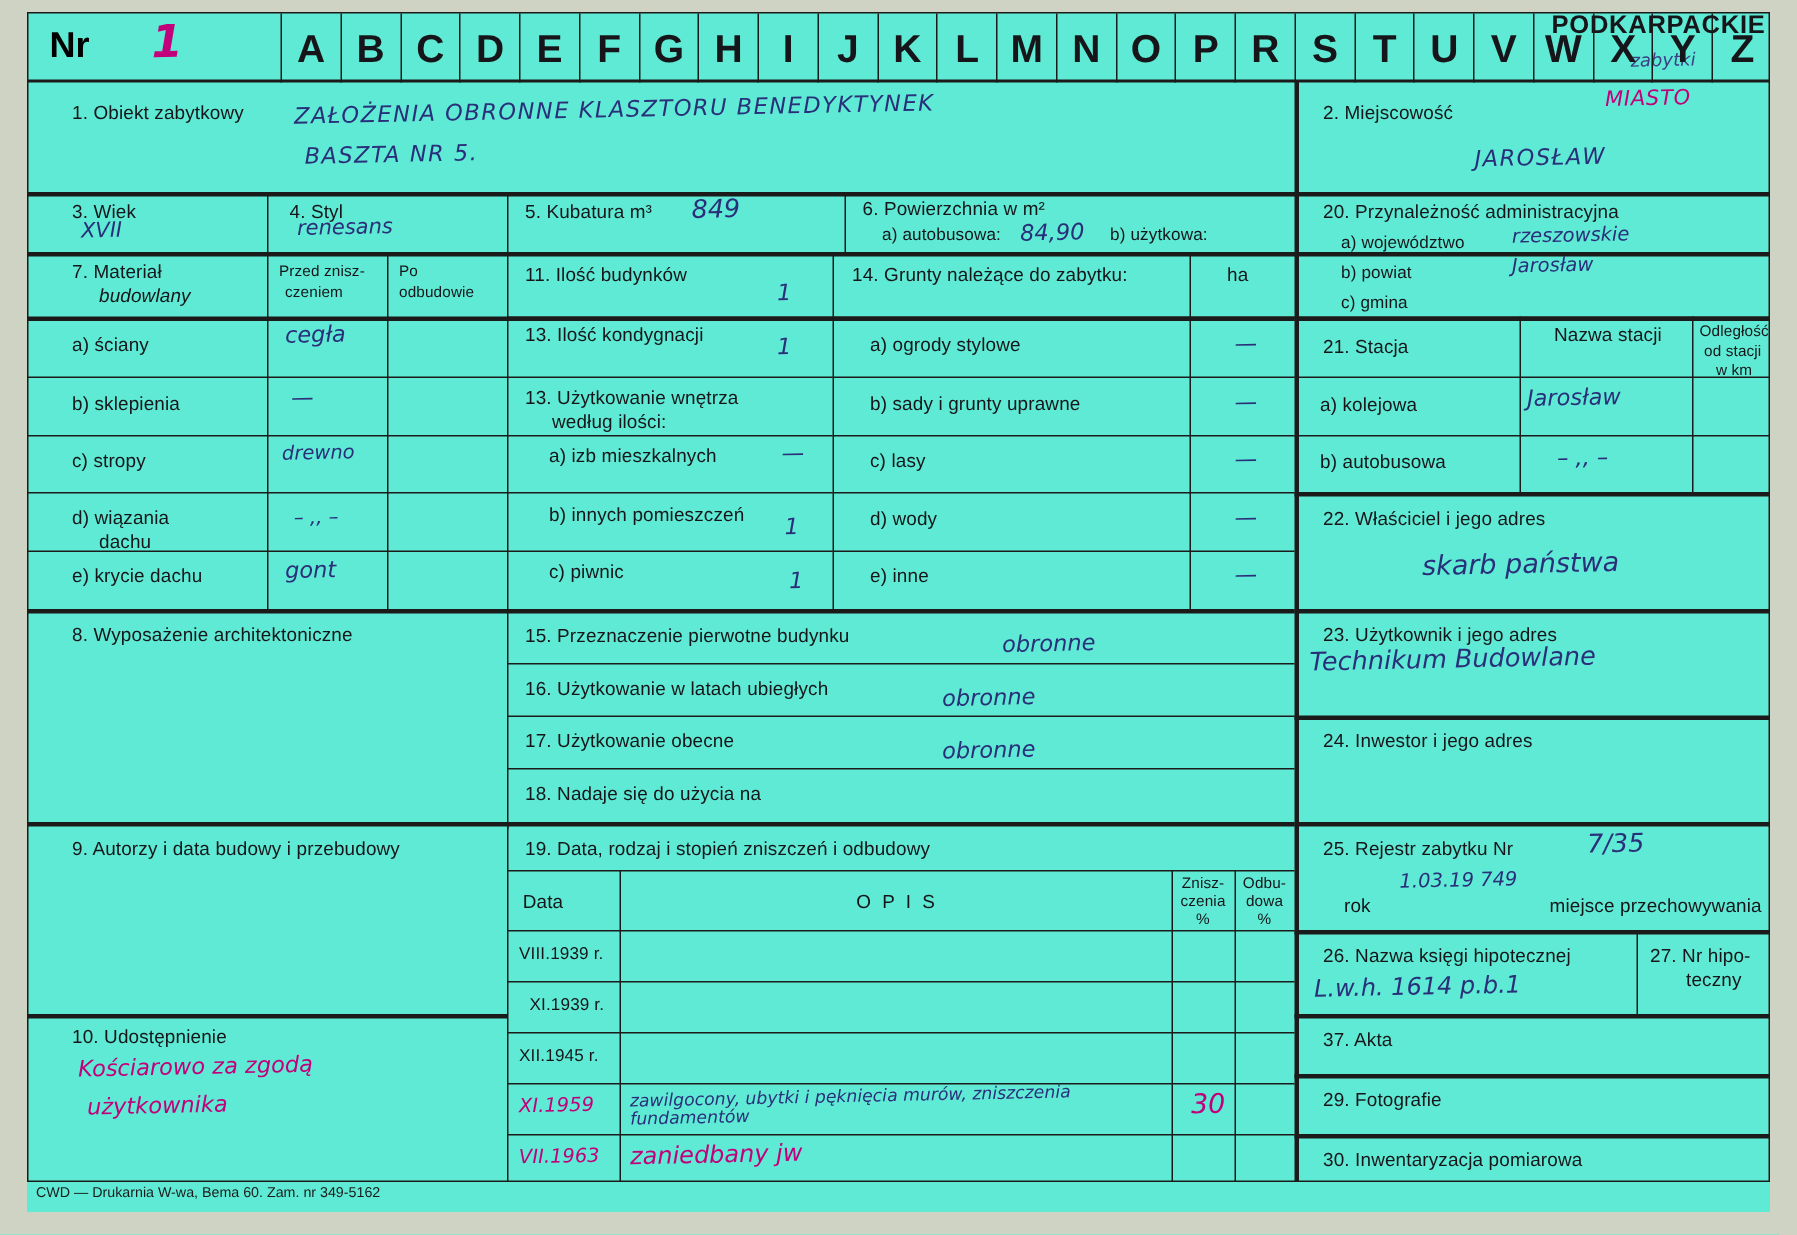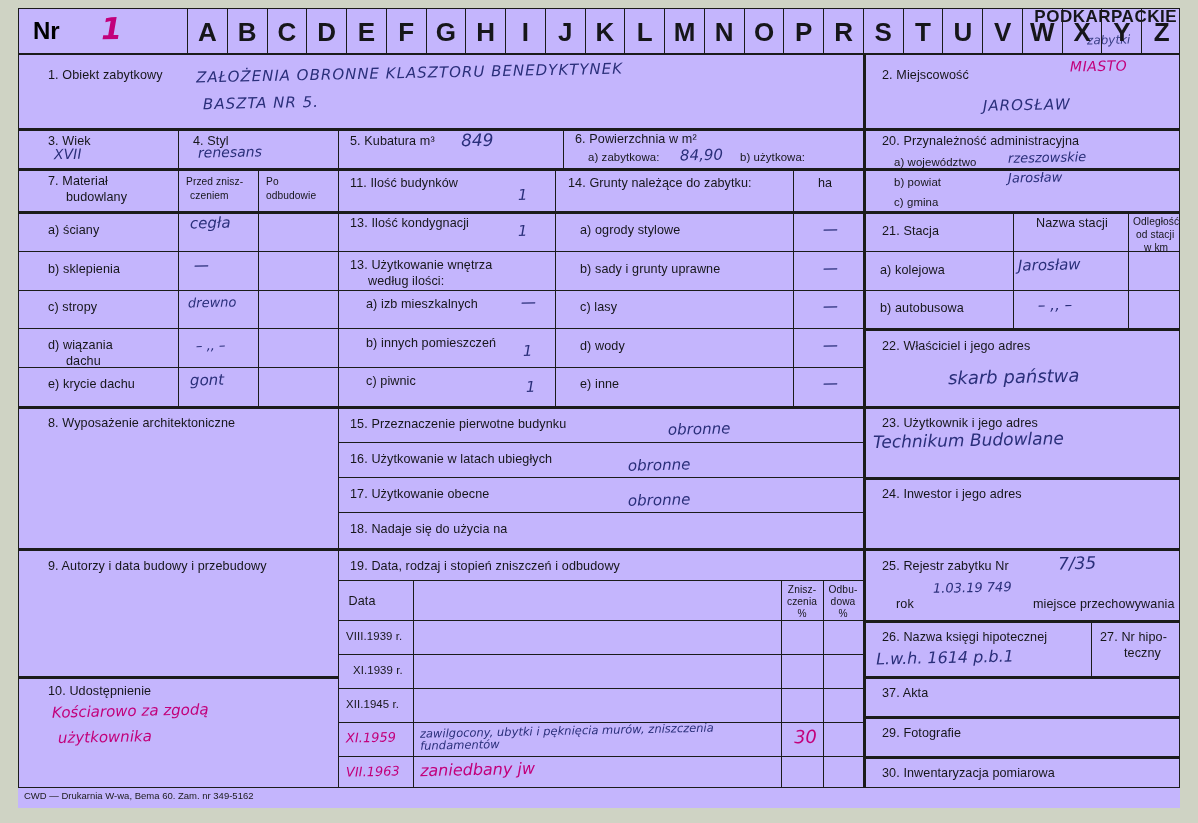--- a/index.html
+++ b/index.html
@@ -7,21 +7,21 @@
     width:1198px;height:823px;
     background:#cfd3c4;
     font-family:"Liberation Sans", sans-serif;
     overflow:hidden;
     position:relative;
   }
   .card{
     position:absolute;
     left:18px; top:8px;
     width:1162px; height:800px;
-    background:#c4b5fd;
+    background:#5eead4;
   }
   
   .box{position:absolute;box-sizing:border-box;border:1.6px solid #1b1b1b;}
   .lbl{position:absolute;font-size:12.6px;color:#16161a;letter-spacing:.1px;}
   .lbl.sm{font-size:11.4px;}
   .lbl.xs{font-size:10.2px;}
   .hw{position:absolute;font-family:"DejaVu Sans", sans-serif;color:#2a2f7a;
       font-style:italic;font-size:15px;transform:rotate(-1.2deg);white-space:nowrap;}
   .hw.pink{color:#c2007b;}
   .hw.blue2{color:#3a3f86;}
@@ -105,40 +105,40 @@
   <div class="lbl" style="left:30px;top:126px;">3. Wiek</div>
   <div class="hw" style="left:36px;top:138px;font-size:14px;">XVII</div>
 
   <div class="lbl" style="left:175px;top:126px;">4. Styl</div>
   <div class="hw" style="left:180px;top:136px;font-size:14px;">renesans</div>
 
   <div class="lbl" style="left:332px;top:126px;">5. Kubatura  m³</div>
   <div class="hw" style="left:443px;top:122px;font-size:17px;">849</div>
 
   <div class="lbl" style="left:557px;top:124px;">6. Powierzchnia w m²</div>
-  <div class="lbl sm" style="left:570px;top:143px;">a) zabytkowa:</div>
+  <div class="lbl sm" style="left:570px;top:143px;">a) autobusowa:</div>
   <div class="hw" style="left:662px;top:138px;font-size:15px;">84,90</div>
   <div class="lbl sm" style="left:722px;top:143px;">b) użytkowa:</div>
 
   <div class="lbl" style="left:864px;top:126px;">20. Przynależność administracyjna</div>
   <div class="lbl sm" style="left:876px;top:148px;">a) województwo</div>
   <div class="hw sm" style="left:990px;top:142px;">rzeszowskie</div>
   <div class="lbl sm" style="left:876px;top:168px;">b) powiat</div>
   <div class="hw sm" style="left:990px;top:162px;">Jarosław</div>
   <div class="lbl sm" style="left:876px;top:188px;">c) gmina</div>
 
   <div class="hline thick" style="left:0;top:203px;width:845px;"></div>
   <div class="hline thick" style="left:845px;top:203px;width:317px;"></div>
 
   <div class="vline" style="left:160px;top:160px;height:238px;"></div>
   <div class="vline" style="left:240px;top:160px;height:238px;"></div>
   <div class="vline" style="left:320px;top:160px;height:238px;"></div>
 
   <div class="lbl" style="left:30px;top:166px;">7. Materiał</div>
-  <div class="lbl" style="left:48px;top:182px;">budowlany</div>
+  <div class="lbl" style="left:48px;top:182px;font-style:italic;">budowlany</div>
   <div class="lbl xs" style="left:168px;top:168px;">Przed znisz-</div>
   <div class="lbl xs" style="left:172px;top:182px;">czeniem</div>
   <div class="lbl xs" style="left:248px;top:168px;">Po</div>
   <div class="lbl xs" style="left:248px;top:182px;">odbudowie</div>
 
   <div class="hline" style="left:0;top:243px;width:320px;"></div>
   <div class="hline" style="left:0;top:282px;width:320px;"></div>
   <div class="hline" style="left:0;top:320px;width:320px;"></div>
   <div class="hline" style="left:0;top:359px;width:320px;"></div>
   <div class="hline thick" style="left:0;top:398px;width:845px;"></div>
@@ -251,20 +251,21 @@
   <div class="hline" style="left:320px;top:612px;width:525px;"></div>
   <div class="vline" style="left:395px;top:572px;height:208px;"></div>
   <div class="vline" style="left:763px;top:572px;height:208px;"></div>
   <div class="vline" style="left:805px;top:572px;height:208px;"></div>
   <div class="hline" style="left:320px;top:646px;width:525px;"></div>
   <div class="hline" style="left:320px;top:680px;width:525px;"></div>
   <div class="hline" style="left:320px;top:714px;width:525px;"></div>
   <div class="hline" style="left:320px;top:748px;width:525px;"></div>
 
   <div class="lbl center" style="left:312px;top:586px;width:64px;">Data</div>
+  <div class="lbl center" style="left:400px;top:586px;width:360px;letter-spacing:2px;">O P I S</div>
   <div class="lbl xs center" style="left:763px;top:576px;width:42px;">Znisz-</div>
   <div class="lbl xs center" style="left:763px;top:588px;width:42px;">czenia</div>
   <div class="lbl xs center" style="left:763px;top:600px;width:42px;">%</div>
   <div class="lbl xs center" style="left:805px;top:576px;width:40px;">Odbu-</div>
   <div class="lbl xs center" style="left:805px;top:588px;width:40px;">dowa</div>
   <div class="lbl xs center" style="left:805px;top:600px;width:40px;">%</div>
 
   <div class="lbl sm" style="left:328px;top:622px;">VIII.1939 r.</div>
   <div class="lbl sm" style="left:335px;top:656px;">XI.1939 r.</div>
   <div class="lbl sm" style="left:328px;top:690px;">XII.1945 r.</div>

